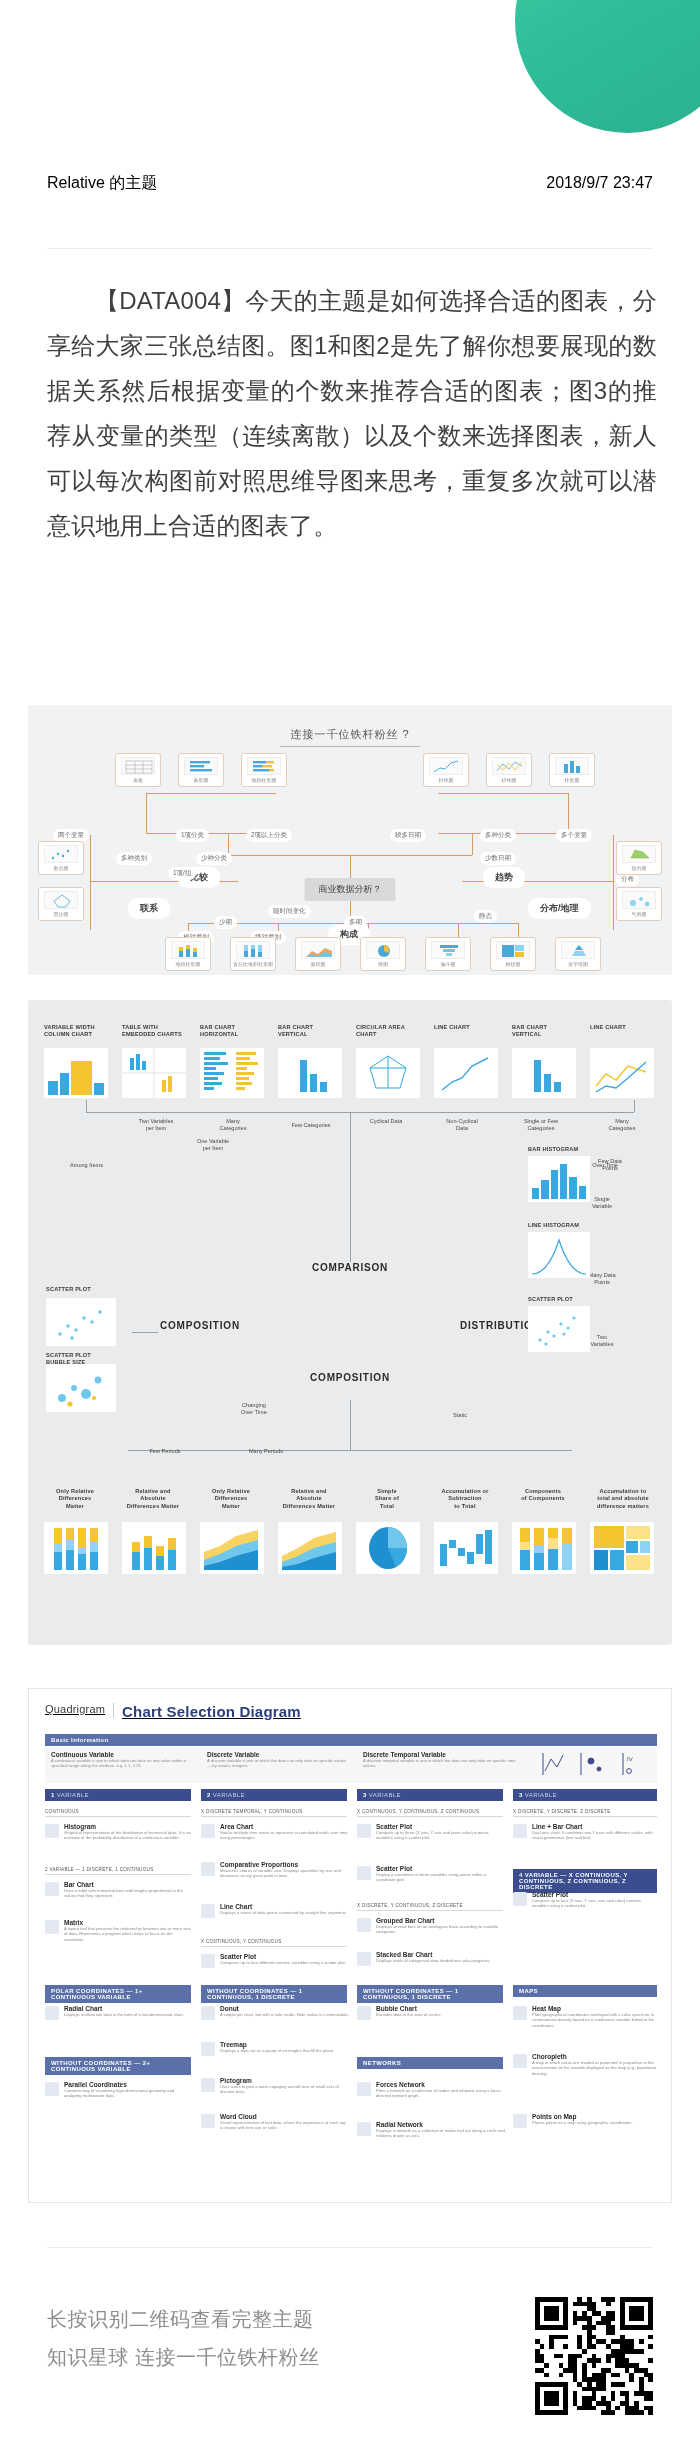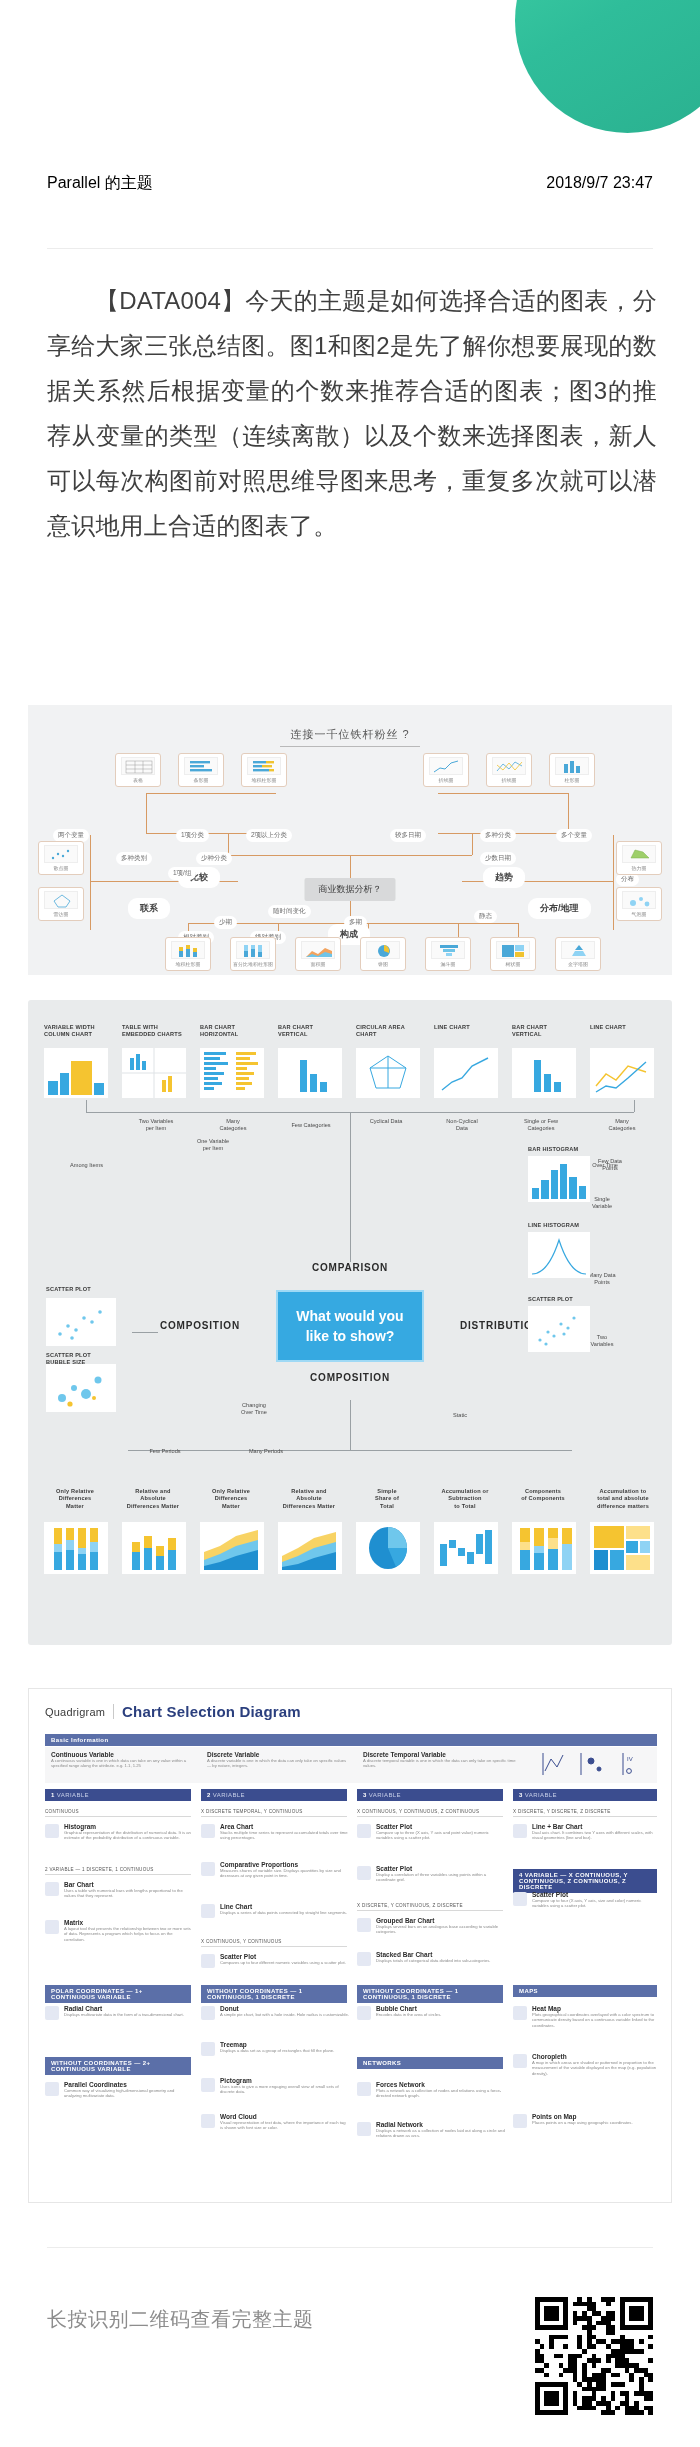--- a/index.html
+++ b/index.html
@@ -142,21 +142,21 @@
 
   
   .bars { position: absolute; bottom: 3px; left: 4px; right: 4px; height: 80%;
           display: flex; align-items: flex-end; gap: 2px; }
   .bars i { flex: 1; display: block; background: #37a8e0; }
   .bars i.y { background: #f5c430; }
 
   
   .f3-head {
     position: absolute; top: 14px; left: 16px;
-    display: flex; align-items: center; gap: 8px;
+    display: flex; gap: 8px; text-decoration: underline;
   }
   .f3-logo { font-size: 11px; color: #3b3b3b; letter-spacing: .2px; }
   .f3-sep { width: 1px; height: 15px; background: #c9c9c9; }
   .f3-title { font-size: 15px; font-weight: 700; color: #2b3f7e; letter-spacing: .2px; }
   .f3-band {
     position: absolute; background: #5b6fa8; color: #fff;
     font-size: 6px; font-weight: 700; padding: 3px 6px; letter-spacing: .4px;
   }
   .f3-band.dark { background: #3b4d8f; }
   .f3-bandtxt-light { color: #c6cfe8; font-weight: 400; }
@@ -190,21 +190,21 @@
 </style>
 </head>
 <body>
 
 <div class="page">
 
   <div class="deco-circle"></div>
 
 
   <div class="byline">
-    <span>Parallel 的主题</span>
+    <span>Relative 的主题</span>
     <span>2018/9/7 23:47</span>
   </div>
 
   <div class="divider top"></div>
 
   <div class="body-copy">【DATA004】今天的主题是如何选择合适的图表，分享给大家三张总结图。图1和图2是先了解你想要展现的数据关系然后根据变量的个数来推荐合适的图表；图3的推荐从变量的类型（连续离散）以及个数来选择图表，新人可以每次构图前对照思维导图来思考，重复多次就可以潜意识地用上合适的图表了。</div>
 
   <div class="figure fig1">
     <div class="f1-title">
       <span>连接一千位铁杆粉丝 ?</span>
@@ -561,21 +561,20 @@
     </div>
     <div class="f2-thumb" style="left:562px; top:48px; width:64px; height:50px;">
       <svg width="64" height="50" viewBox="0 0 64 50">
           <g fill="none" stroke-width="1.4">
       <polyline points="6,38 16,26 26,32 38,18 56,24" stroke="#f5c430"></polyline>
       <polyline points="6,44 16,38 26,40 38,30 56,14" stroke="#37a8e0"></polyline>
           </g>
         </svg>
     </div>
 
-    <div class="f2-hub">What would you like to show?</div>
     <div class="f2-cat" style="left:50%; top:262px; transform:translateX(-50%);">COMPARISON</div>
     <div class="f2-cat" style="left:132px; top:320px;">COMPOSITION</div>
     <div class="f2-cat" style="left:432px; top:320px;">DISTRIBUTION</div>
     <div class="f2-cat" style="left:50%; top:372px; transform:translateX(-50%);">COMPOSITION</div>
 
     <div class="f2-rule v" style="left:322px; top:222px; height:40px;"></div>
     <div class="f2-rule h" style="left:58px;  top:112px; width:548px;"></div>
     <div class="f2-rule v" style="left:58px;  top:100px; height:12px;"></div>
     <div class="f2-rule v" style="left:606px; top:100px; height:12px;"></div>
     <div class="f2-rule v" style="left:322px; top:112px; height:110px;"></div>
@@ -1059,20 +1058,21 @@
       <div class="f3-itembody">
         <div class="nm">Points on Map</div>
         <div class="ds">Places points on a map using geographic coordinates.</div>
       </div>
     </div>
   </div>
 
   <div class="divider bottom"></div>
   <div class="footer-text">
     <div>长按识别二维码查看完整主题</div>
+    <div>知识星球  连接一千位铁杆粉丝</div>
   </div>
   <div class="qr" id="qr">
       <i></i>
       <i></i>
       <i></i>
       <i></i>
       <i></i>
       <i></i>
       <i></i>
       <i style="background: rgb(255, 255, 255);"></i>

